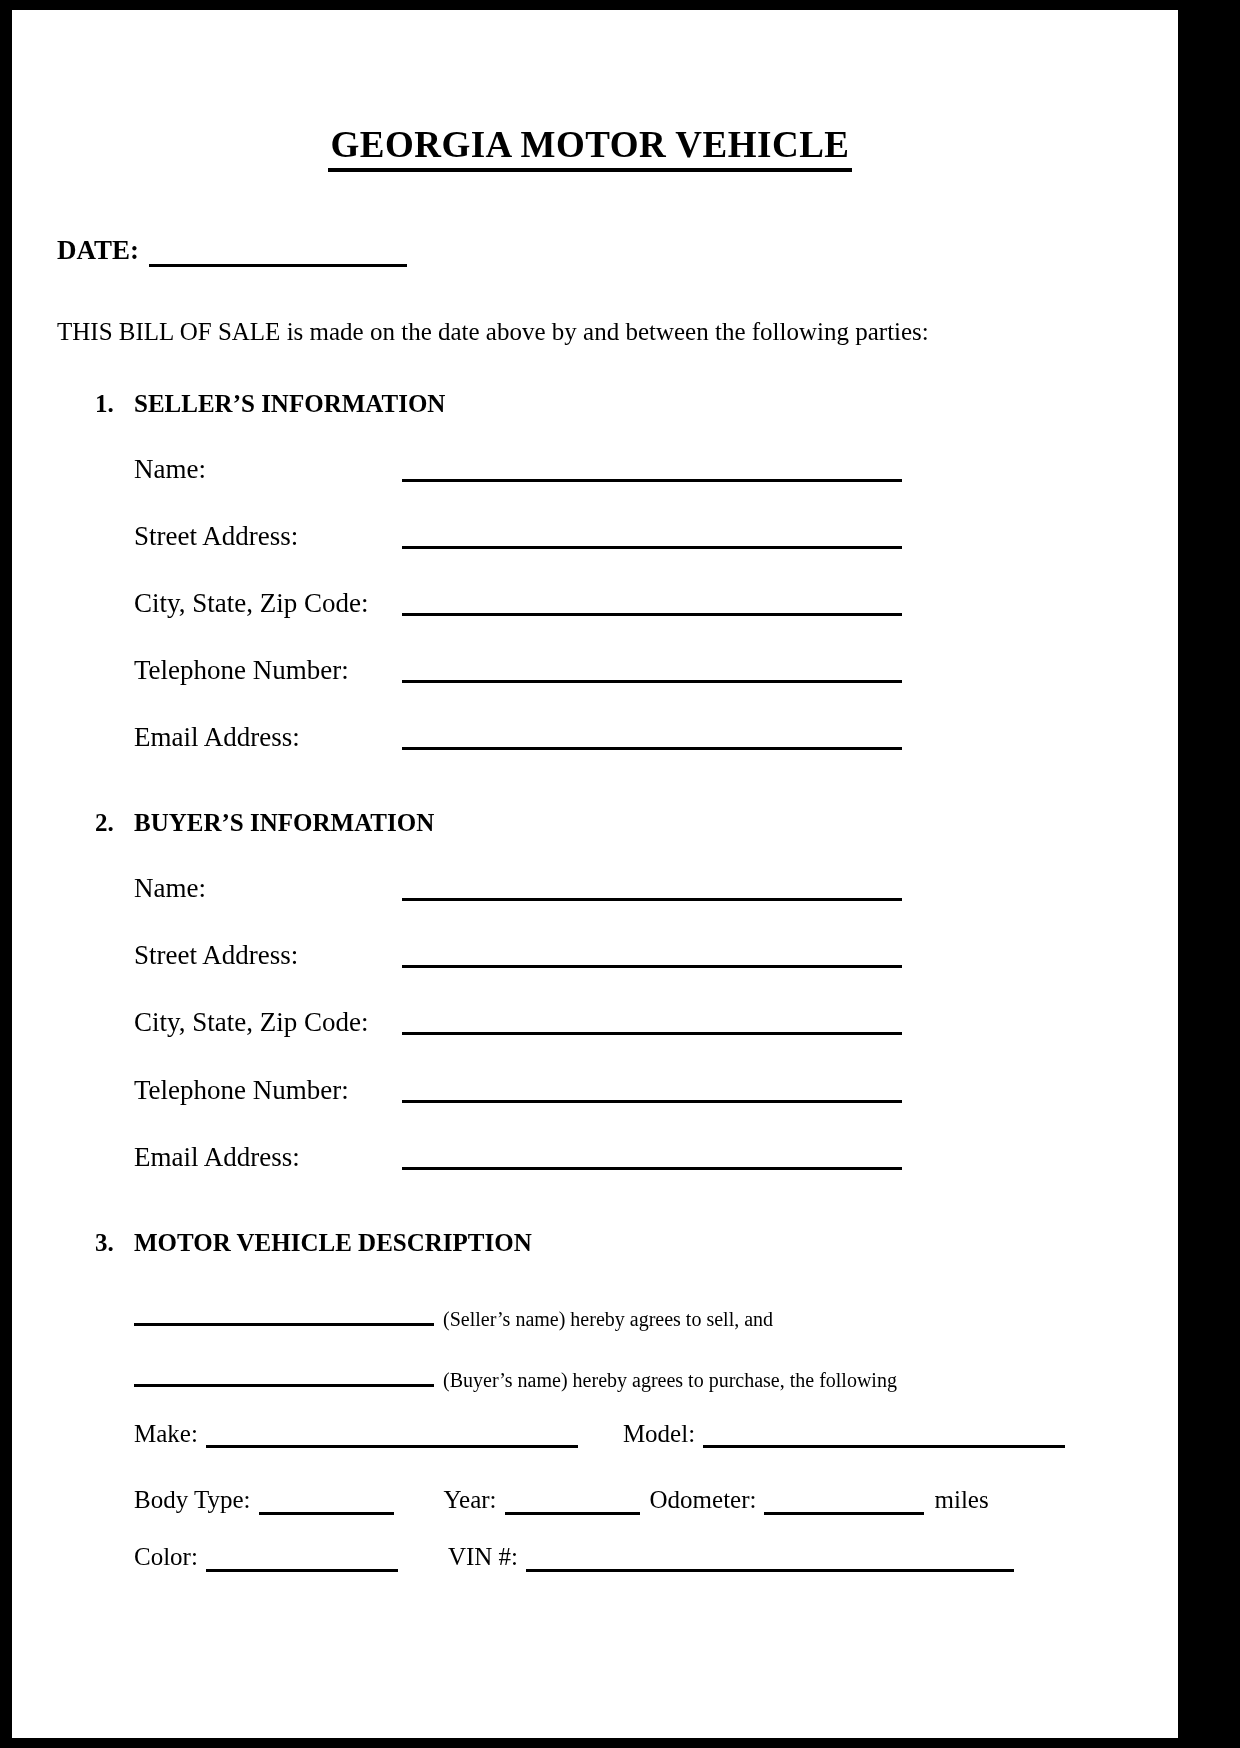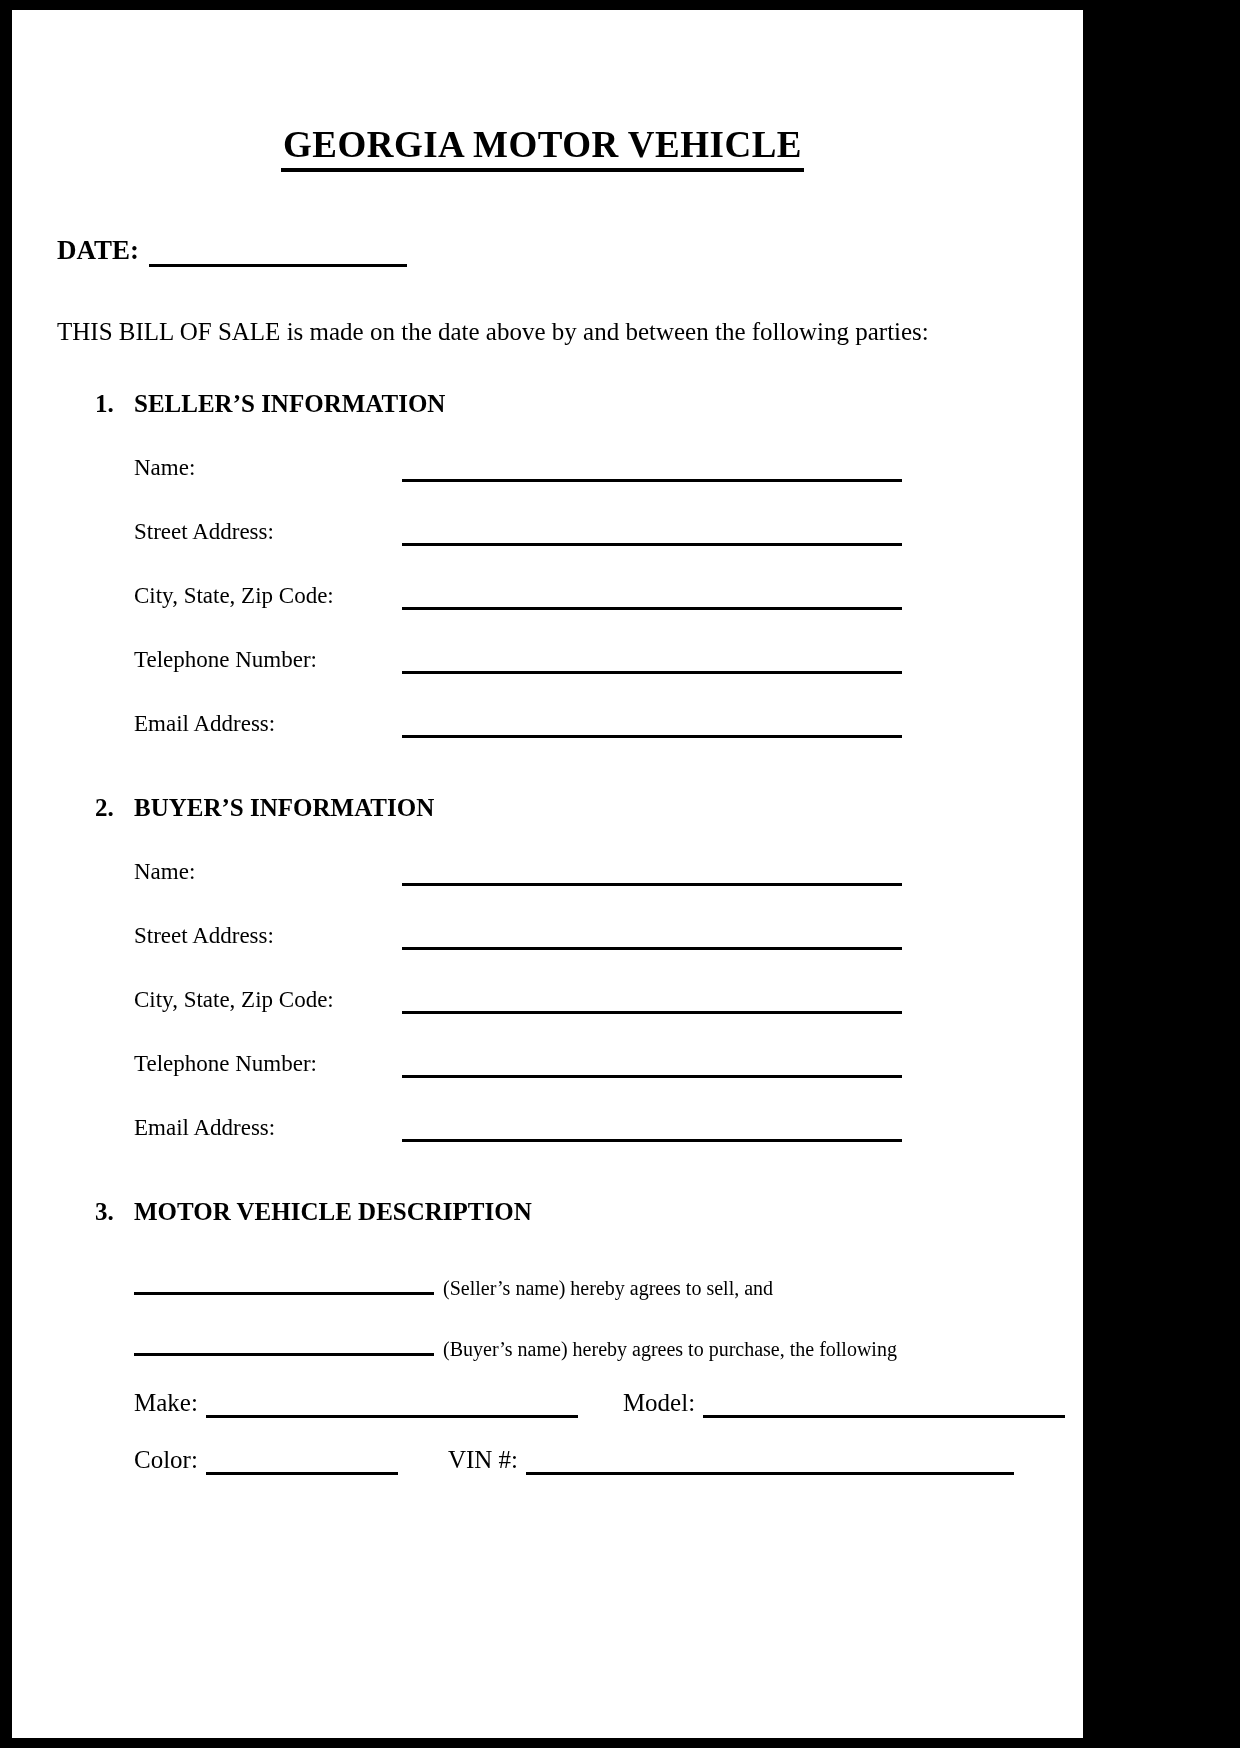--- a/index.html
+++ b/index.html
@@ -4,37 +4,37 @@
 <style>
   html,body { margin:0; padding:0; }
   body { background:#222; }
   .canvas {
     position:relative; width:1240px; height:1748px;
     background:#000; overflow:hidden;
     font-family:"Liberation Serif","DejaVu Serif",serif;
     color:#000;
   }
   .page {
-    position:absolute; left:12px; top:10px; width:1071px; height:1728px;
+    position:absolute; left:12px; top:10px; width:1166px; height:1728px;
     background:#ffffff;
   }
   .content { position:relative; width:100%; height:100%; padding:0 55px 0 45px; box-sizing:border-box; }
 
   .title { text-align:center; margin-top:112px; font-weight:bold; font-size:37px; line-height:1.22; }
   .title .u { display:inline-block; border-bottom:4px solid #000; padding:0 2px 1px 2px; letter-spacing:0.5px; }
 
   .date-row { margin-top:62px; font-size:27px; font-weight:bold; display:flex; align-items:center; }
   .date-line { width:258px; border-bottom:3px solid #000; height:30px; margin-left:10px; }
 
   .intro { margin-top:51px; font-size:25px; }
 
   .sec-heading { margin-top:44px; font-size:25px; font-weight:bold; display:flex; }
   .sec-num { margin-left:38px; width:39px; }
 
-  .field-row { display:flex; align-items:center; margin:36px 0 0 77px; font-size:23px; line-height:1.15; }
+  .field-row { display:flex; align-items:flex-start; margin:36px 0 0 77px; font-size:27px; line-height:1.15; }
   .field-label { width:268px; flex:none; }
   .fill { border-bottom:3px solid #000; height:28px; box-sizing:border-box; }
   .w500 { width:500px; flex:none; }
 
   .para-row { margin:44px 0 0 77px; font-size:20px; white-space:nowrap; }
   .iline { display:inline-block; width:300px; border-bottom:3px solid #000; height:22px; vertical-align:baseline; }
   .para-text { margin-left:9px; }
   .wrap-line { margin-top:6px; white-space:normal; }
 
   .veh-row { display:flex; align-items:flex-end; margin:28px 0 0 77px; font-size:25px; white-space:nowrap; line-height:1.15; }
@@ -129,20 +129,29 @@
         <span class="iline"></span><span class="para-text">(Buyer’s name) hereby agrees to purchase, the following</span>
       </div>
 
       <div class="veh-row">
         <span>Make:</span>
         <span class="vfill ml8" style="width:372px;"></span>
         <span class="ml45">Model:</span>
         <span class="vfill ml8" style="width:362px;"></span>
       </div>
 
+      <div class="veh-row r2">
+        <span>Body Type:</span>
+        <span class="vfill ml8" style="width:135px;"></span>
+        <span class="ml50">Year:</span>
+        <span class="vfill ml8" style="width:135px;"></span>
+        <span class="ml10">Odometer:</span>
+        <span class="vfill ml8" style="width:160px;"></span>
+        <span class="ml10">miles</span>
+      </div>
 
       <div class="veh-row r3">
         <span>Color:</span>
         <span class="vfill ml8" style="width:192px;"></span>
         <span class="ml50">VIN #:</span>
         <span class="vfill ml8" style="width:488px;"></span>
       </div>
 
     </div>
   </div>

